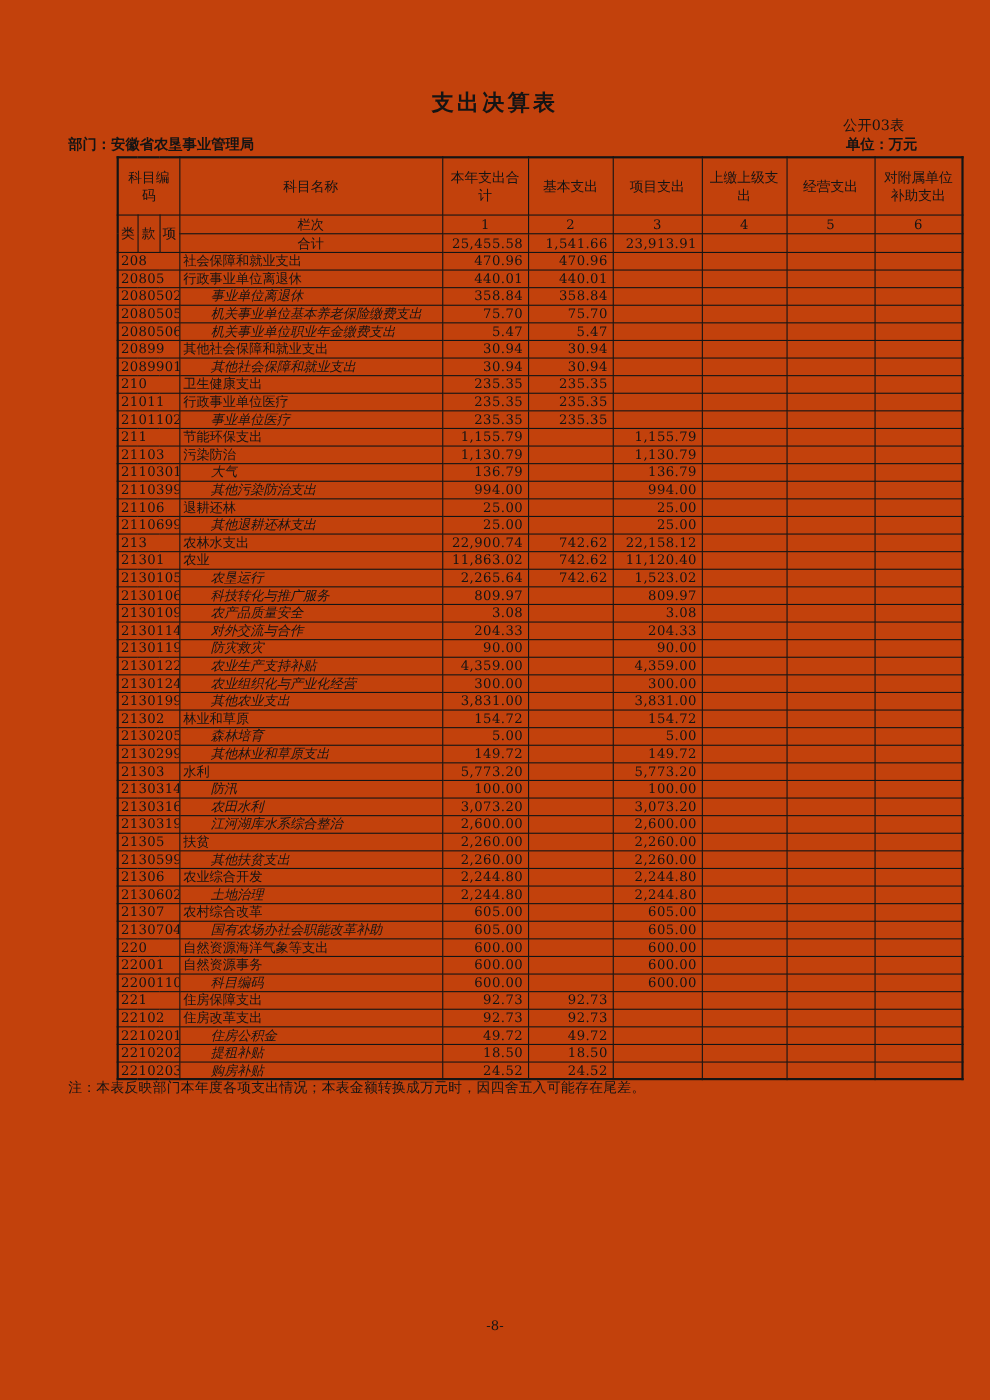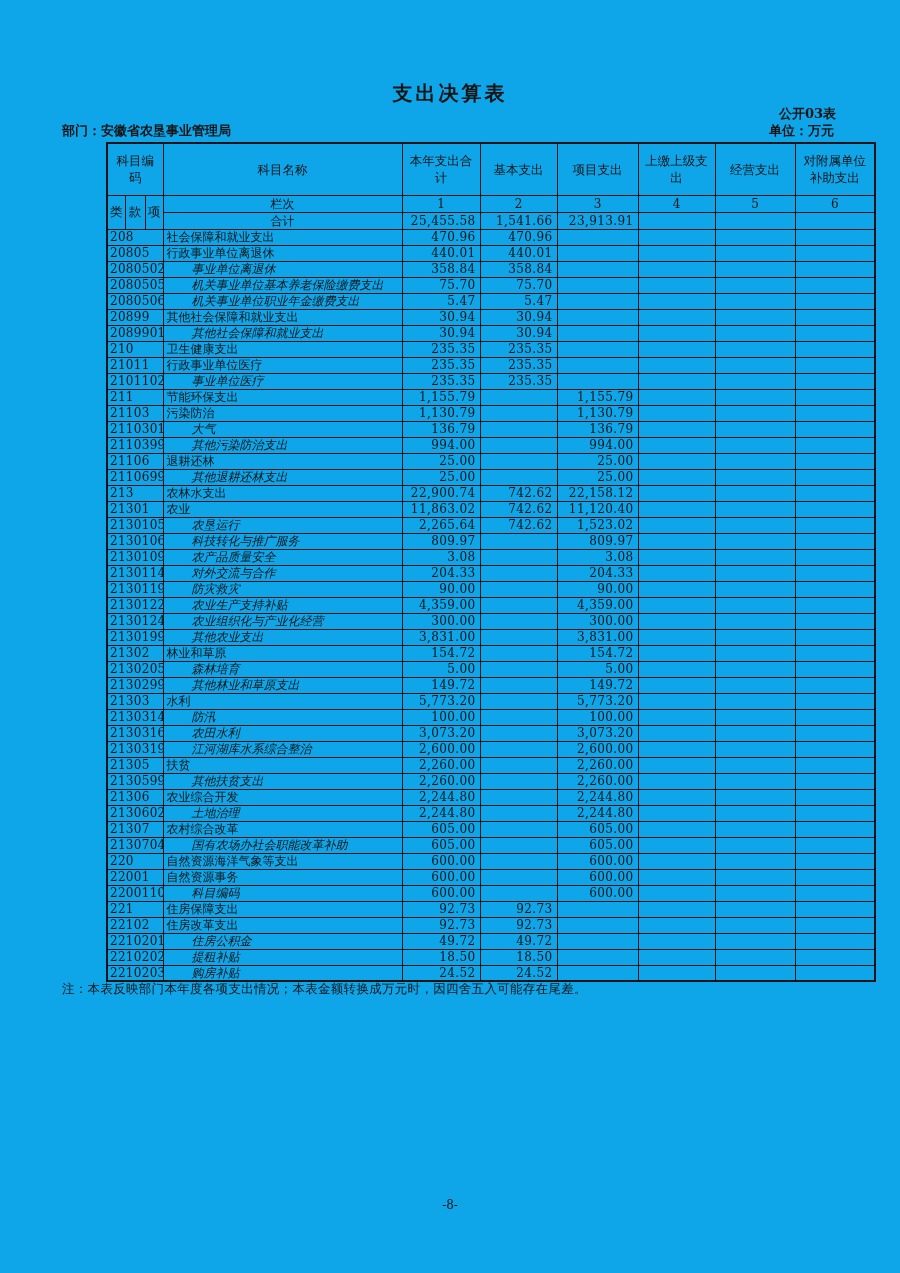--- a/index.html
+++ b/index.html
@@ -4,29 +4,29 @@
 <style>
   * { margin:0; padding:0; box-sizing:border-box; }
   html,body { width:900px; height:1273px; }
   body {
     background:#f2f2f0;
     font-family:"DejaVu Serif","Liberation Serif",serif;
     color:#141414;
   }
   .sheet {
     position:relative; width:900px; height:1273px;
-    background:#0ea5e9; overflow:hidden;
+    background:#c2410c; overflow:hidden;
   }
   .title {
     position:absolute; top:80px; left:0; width:100%;
     text-align:center; font-size:20px; font-weight:bold; letter-spacing:3px;
   }
   .form-label {
-    position:absolute; top:105px; right:64px;
-    font-size:13px; font-weight:bold;
+    position:absolute; top:105px; right:78px;
+    font-size:13px; font-weight:normal;
   }
   .meta-row {
     position:absolute; top:122px; left:62px; width:772px;
     display:flex; justify-content:space-between;
     font-size:13px; font-weight:bold;
   }
   .table-wrap { position:absolute; top:142px; left:61px;padding-left:45px; }
   table {
     width:770px; border-collapse:collapse; table-layout:fixed;
     border:2px solid #141414;

